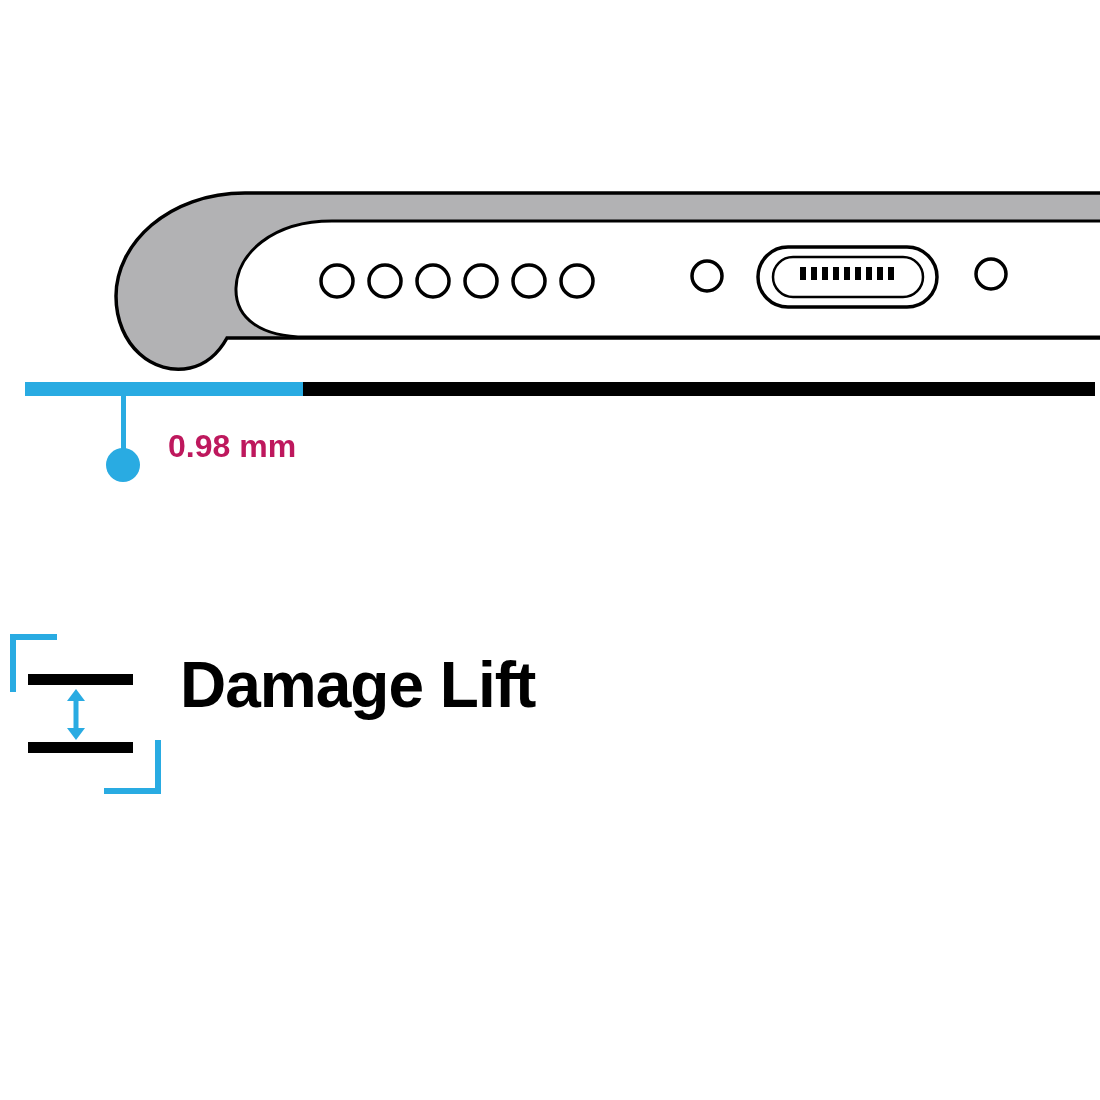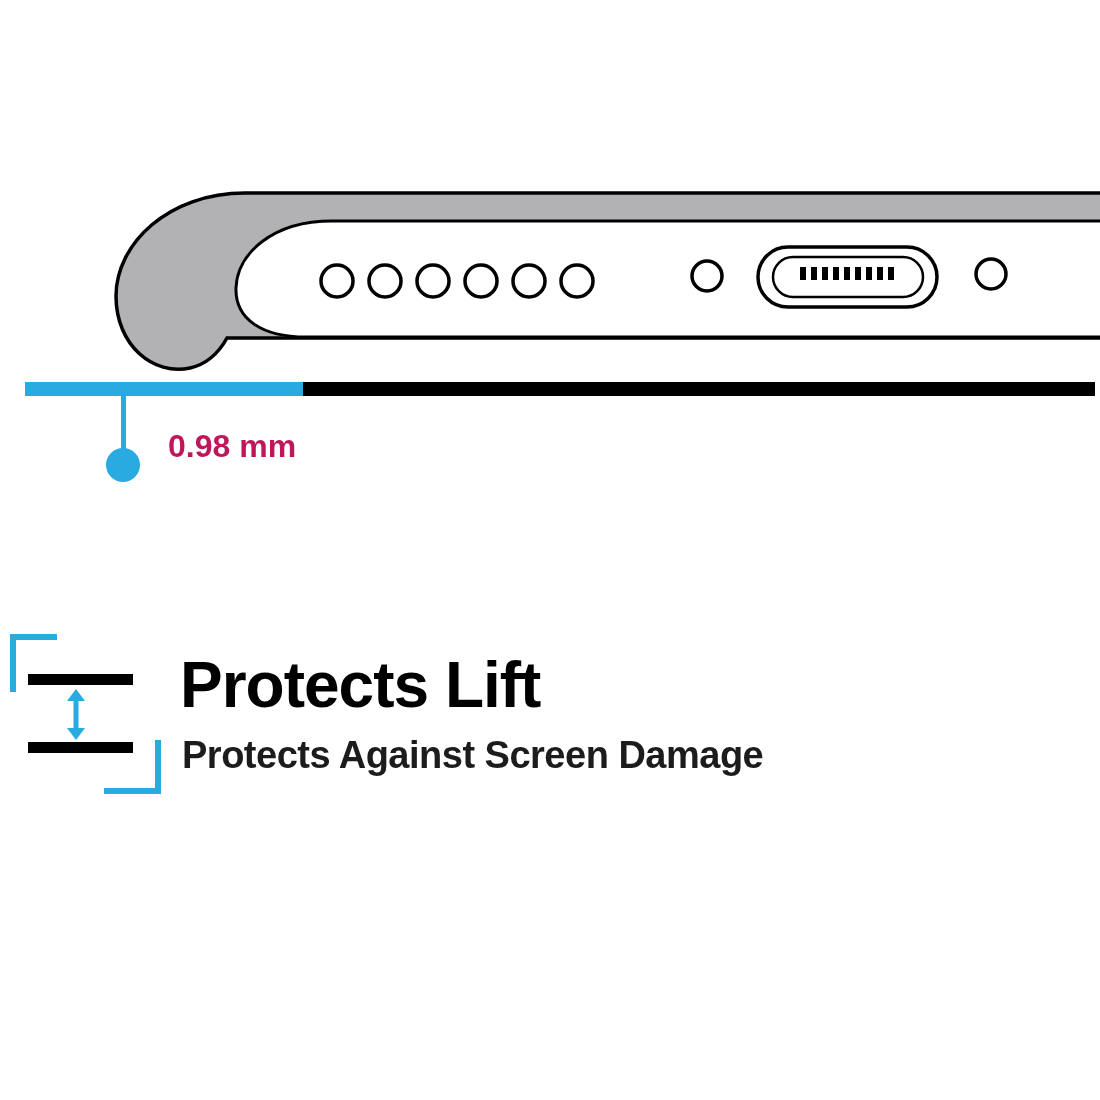--- a/index.html
+++ b/index.html
@@ -112,17 +112,16 @@
       <g>
         <line x1="76" y1="697" x2="76" y2="734" stroke="#29ABE2" stroke-width="5"></line>
         <polygon points="76,689 67,701 85,701" fill="#29ABE2"></polygon>
         <polygon points="76,740 67,728 85,728" fill="#29ABE2"></polygon>
       </g>
     </g>
   </svg>
 
   <div class="measure-label">0.98 mm</div>
 
-  <div class="feature-title">Protects Lift</div>
+  <div class="feature-title">Damage Lift</div>
 
-  <div class="feature-subtitle">Protects Against Screen Damage</div>
 
 </div>
 
 </body></html>

